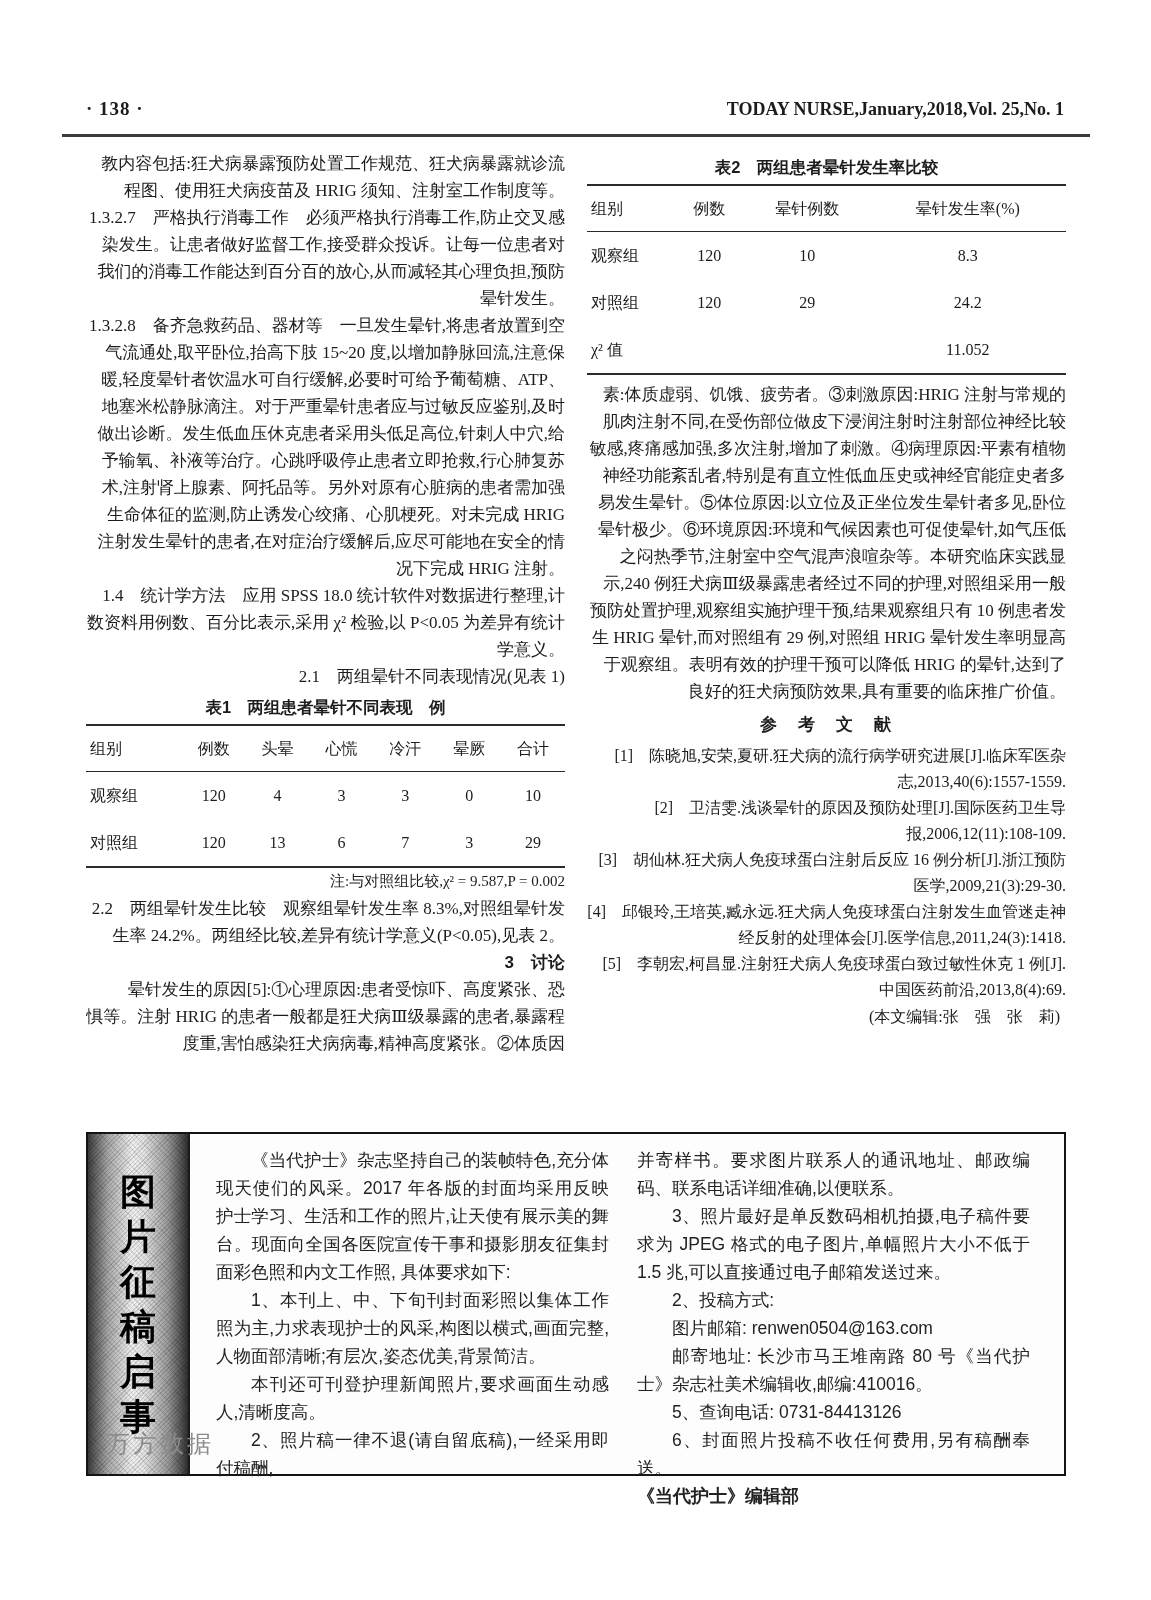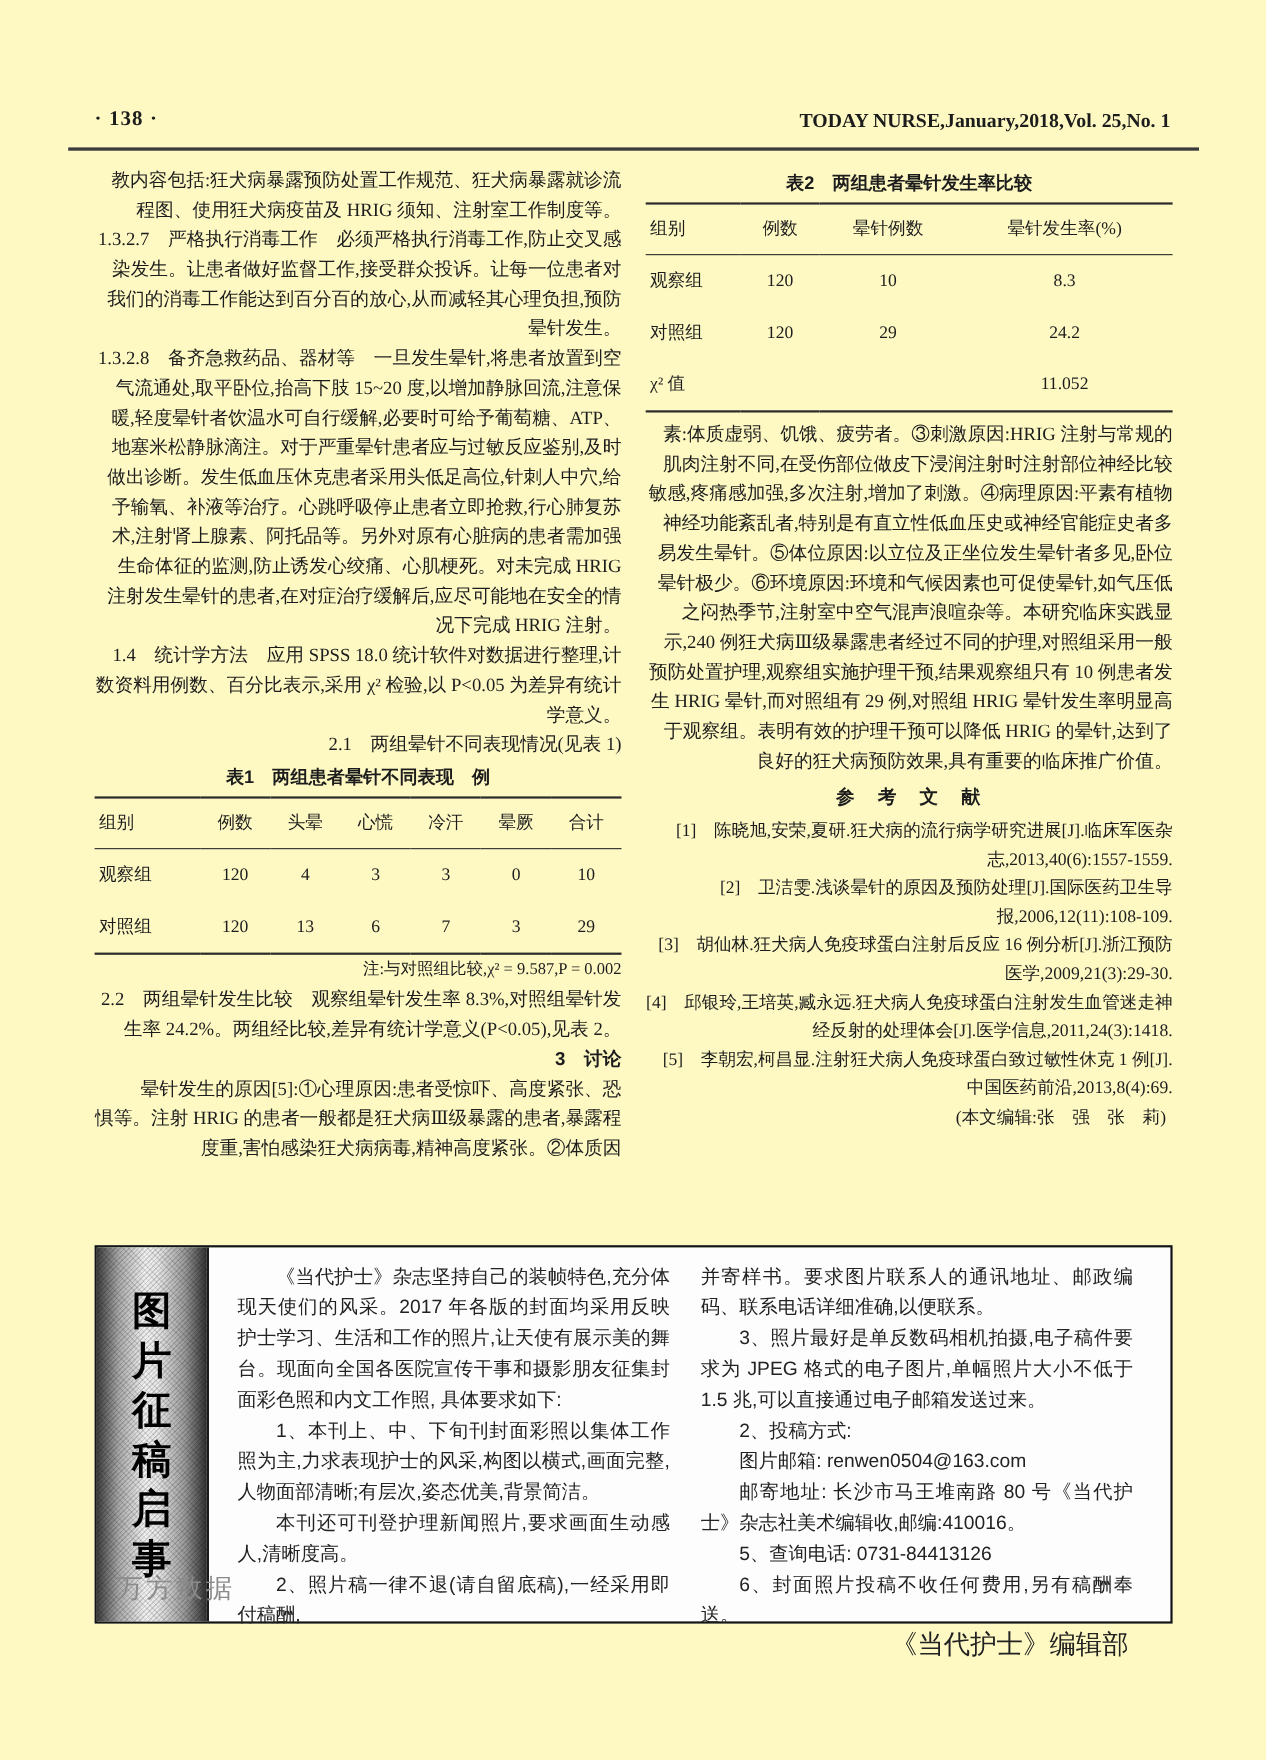--- a/index.html
+++ b/index.html
@@ -1,18 +1,18 @@
 <!DOCTYPE html>
 <html><head>
 <meta charset="utf-8">
 <style>
   html,body { margin:0; padding:0; background:#d9d9d9; }
   .page {
     position:relative; width:1151px; height:1600px; margin:0 auto;
-    background:#fef9c3; overflow:hidden;
+    background:#ffffff; overflow:hidden;
     font-family:"Liberation Serif","DejaVu Serif",serif; color:#1c1c1c;
   }
   
   .header { position:absolute; top:98px; left:86px; width:978px;
     display:flex; justify-content:space-between; align-items:flex-end; }
   .page-number { font-size:19px; font-weight:bold; letter-spacing:1px; }
   .journal-info { font-size:18px; font-weight:bold; }
   .header-rule { position:absolute; top:134px; left:62px; width:1028px; height:3px; background:#3b3b3b; }
 
   
@@ -48,21 +48,21 @@
   .banner::before { content:""; position:absolute; inset:0;
     background:repeating-linear-gradient(135deg, rgba(0,0,0,.14) 0 1px, transparent 1px 3px),
                repeating-linear-gradient(45deg, rgba(0,0,0,.10) 0 1px, transparent 1px 4px); }
   .banner-char { position:relative; z-index:1; font-size:36px; font-weight:bold; line-height:1;
     font-family:"Liberation Sans","DejaVu Sans",sans-serif; color:#000; }
   .ann-content { flex:1; display:flex; gap:28px; padding:12px 34px 8px 26px; box-sizing:border-box;
     font-family:"Liberation Sans","DejaVu Sans",sans-serif; font-size:17.5px; line-height:28px;
     text-align:justify; color:#222; }
   .ann-col { flex:1; }
   .ann-col p { margin:0; }
-  .ann-signature { text-align:right; font-weight:normal; font-size:24px; margin-top:8px; padding-right:4px; }
+  .ann-signature { text-align:left; font-weight:bold; font-size:18px; margin-top:8px; padding-right:4px; }
 
   
   .watermark { position:absolute; left:106px; top:1428px; font-size:24px; color:#8b8b8b;
     font-family:"Liberation Sans","DejaVu Sans",sans-serif; letter-spacing:3px; }
 </style>
 </head>
 <body>
 
 <div class="page">
 

